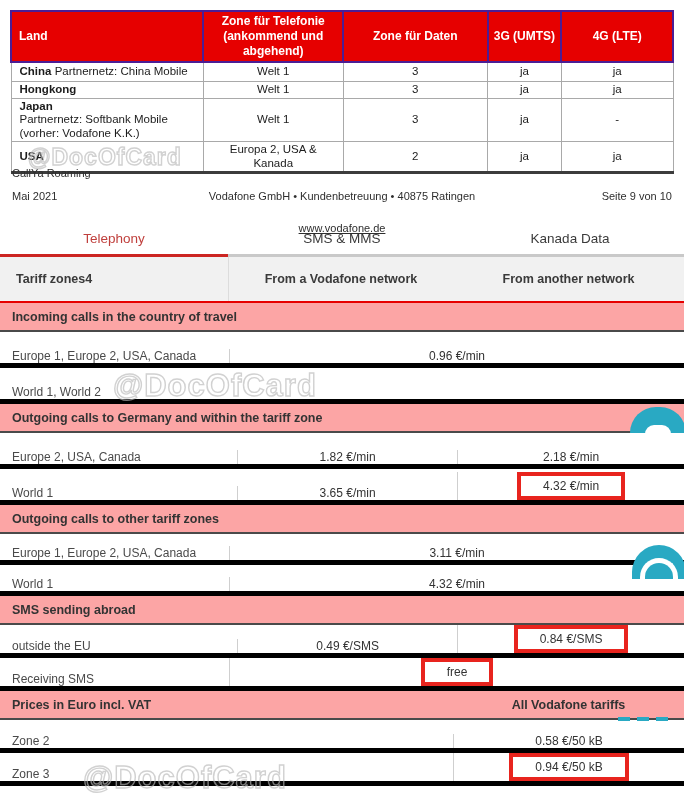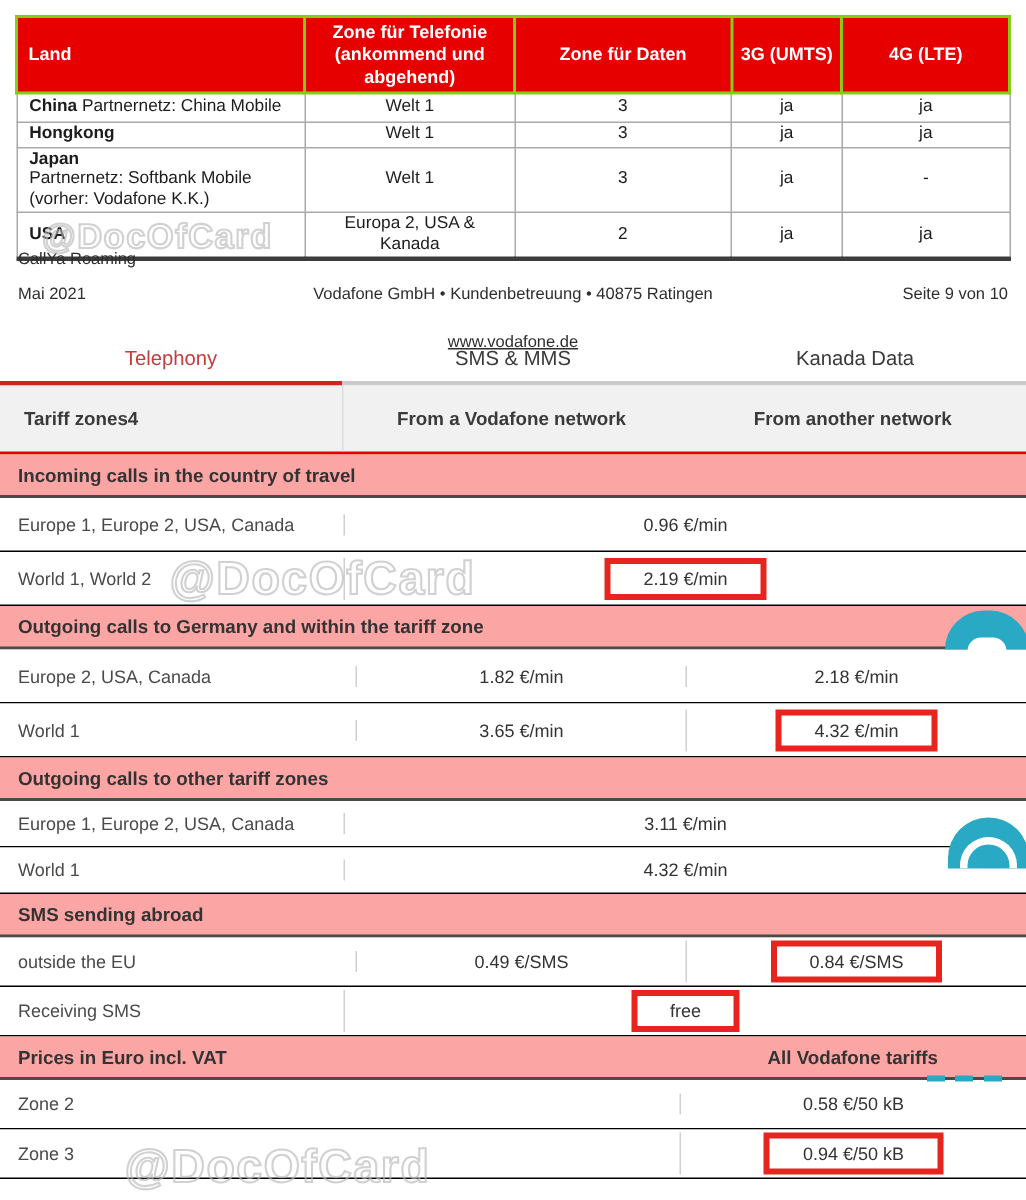--- a/index.html
+++ b/index.html
@@ -4,21 +4,21 @@
 <style>
   * { margin:0; padding:0; box-sizing:border-box; }
   html,body { background:#fff; }
   body { font-family:"Liberation Sans","DejaVu Sans",sans-serif; color:#3c3c3c; }
   #page { position:relative; width:684px; height:800px; background:#fff; overflow:hidden; margin:0 auto; }
 
   
   .country-table { position:absolute; left:10px; top:10px; width:664px; border-collapse:collapse;
                    font-size:11.5px; border-bottom:3px solid #3c3c3c; }
   .country-table thead th { background:#e60000; color:#fff; font-size:12px; font-weight:bold;
-                   border:2px solid #84cc16; padding:2px 4px; line-height:1.25; text-align:center; vertical-align:middle; }
+                   border:2px solid #4c1d95; padding:2px 4px; line-height:1.25; text-align:center; vertical-align:middle; }
   .country-table thead th.land { text-align:left; padding-left:7px; }
   .country-table td { border:1px solid #a9a9a9; padding:1px 8px; text-align:center; color:#1c1c1c; vertical-align:middle; line-height:1.18; }
   .country-table td.land { text-align:left; }
   .country-table .cty { font-weight:bold; }
   .r1 td { height:19px; } .r2 td { height:17px; } .r3 td { height:40px; } .r4 td { height:20px; }
 
   
   .meta-product { position:absolute; left:12px; top:167px; font-size:11px; color:#2e2e2e; }
   .meta-line { position:absolute; left:0; top:190px; width:684px; font-size:11px; color:#2e2e2e; }
   .meta-date { position:absolute; left:12px; top:0; }
@@ -38,21 +38,21 @@
   .tariff { position:absolute; left:0; top:257px; width:684px; font-size:12px; }
   .t-head { display:flex; align-items:center; height:46px; background:#f1f1f1; border-bottom:2px solid #e60000;
             font-weight:bold; font-size:12.5px; color:#3a3a3a; }
   .t-head .h-label { width:229px; padding-left:16px; border-right:1px solid #dcdcdc; align-self:stretch; display:flex; align-items:center; }
   .t-head .h-mid { width:224px; text-align:center; }
   .t-head .h-right { width:231px; text-align:center; }
   .band { position:relative; display:flex; align-items:center; height:29px; background:#fca5a5;
           border-bottom:2px solid #4a4a4a; font-weight:bold; font-size:12.5px; color:#333; padding-left:12px; }
   .band .band-right { position:absolute; left:453px; width:231px; text-align:center; padding:0; }
   .sec-rows { position:relative; }
-  .row { display:flex; align-items:center; background:#fff; border-bottom:1px solid #000000; }
+  .row { display:flex; align-items:flex-end; background:#fff; border-bottom:5px solid #000000; }
   .h36 .row { height:36px; } .h31 .row { height:31px; } .h33 .row { height:33px; }
   .cell { display:flex; align-items:center; }
   .c-label { width:229px; padding-left:12px; color:#4a4a4a; }
   .c-label-wide { width:453px; padding-left:12px; color:#4a4a4a; }
   .c-span { flex:1; justify-content:center; border-left:1px solid #cfcfcf; color:#333; }
   .c-mid { width:224px; justify-content:center; border-left:1px solid #cfcfcf; color:#333;margin-left:12px; }
   .c-right { width:231px; justify-content:center; border-left:1px solid #cfcfcf; color:#333; }
   .zone-right { border-left:1px solid #cfcfcf; }
   .hl { display:inline-block; border:4px solid #e8241e; padding:3px 22px; }
 
@@ -165,23 +165,20 @@
     </div>
     <div class="sec-rows h36">
       <div class="row">
         <div class="cell c-label">Europe 1, Europe 2, USA, Canada</div>
         <div class="cell c-span">
             <span>0.96 €/min</span>
           </div>
       </div>
       <div class="row">
         <div class="cell c-label">World 1, World 2</div>
-        <div class="cell c-span">
-            <span class="hl">2.19 €/min</span>
-          </div>
       </div>
     </div>
 
     <div class="band">
       <span>Outgoing calls to Germany and within the tariff zone</span>
       <div class="sticker-a"></div>
     </div>
     <div class="sec-rows h36">
       <div class="row">
         <div class="cell c-label">Europe 2, USA, Canada</div>

